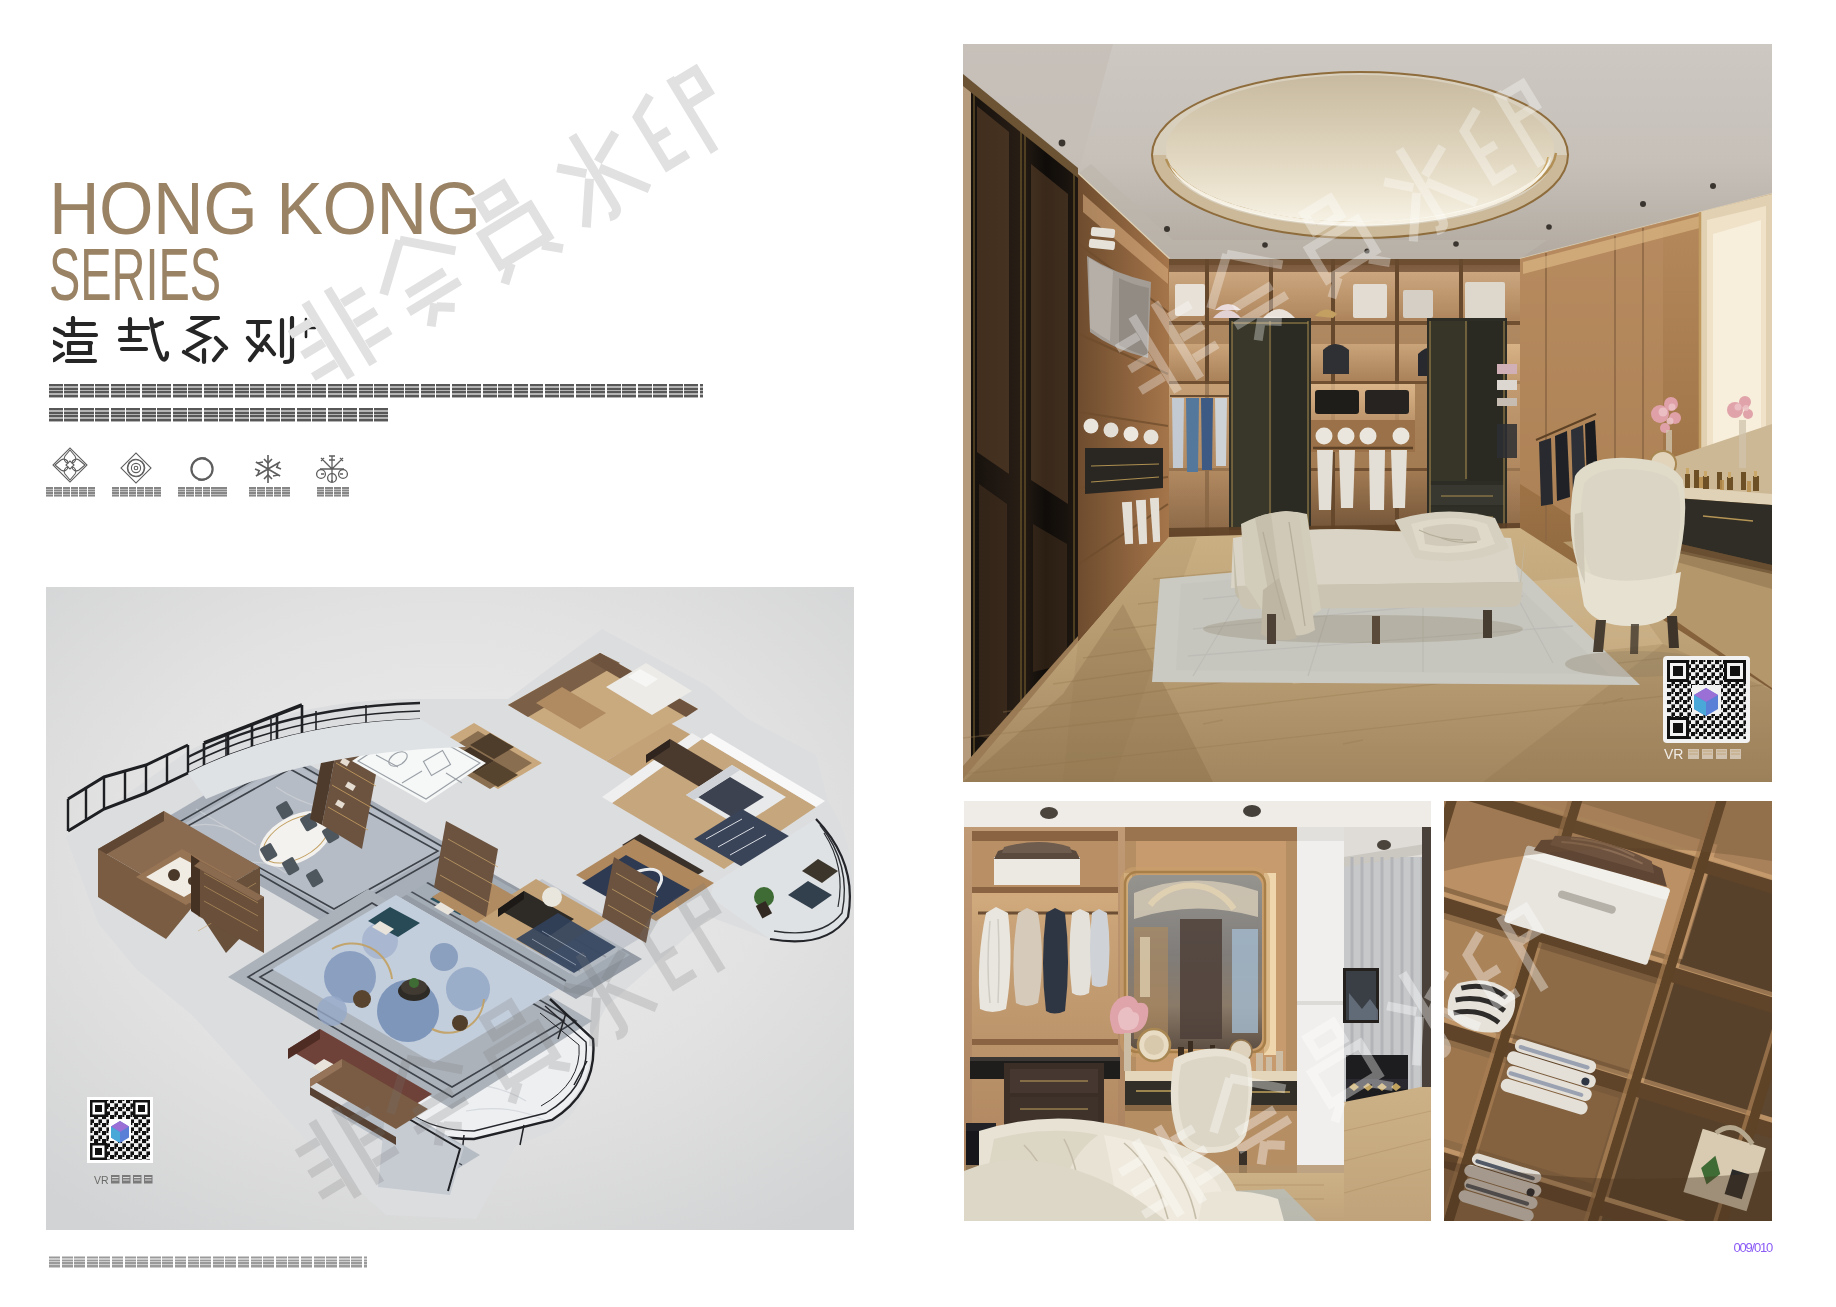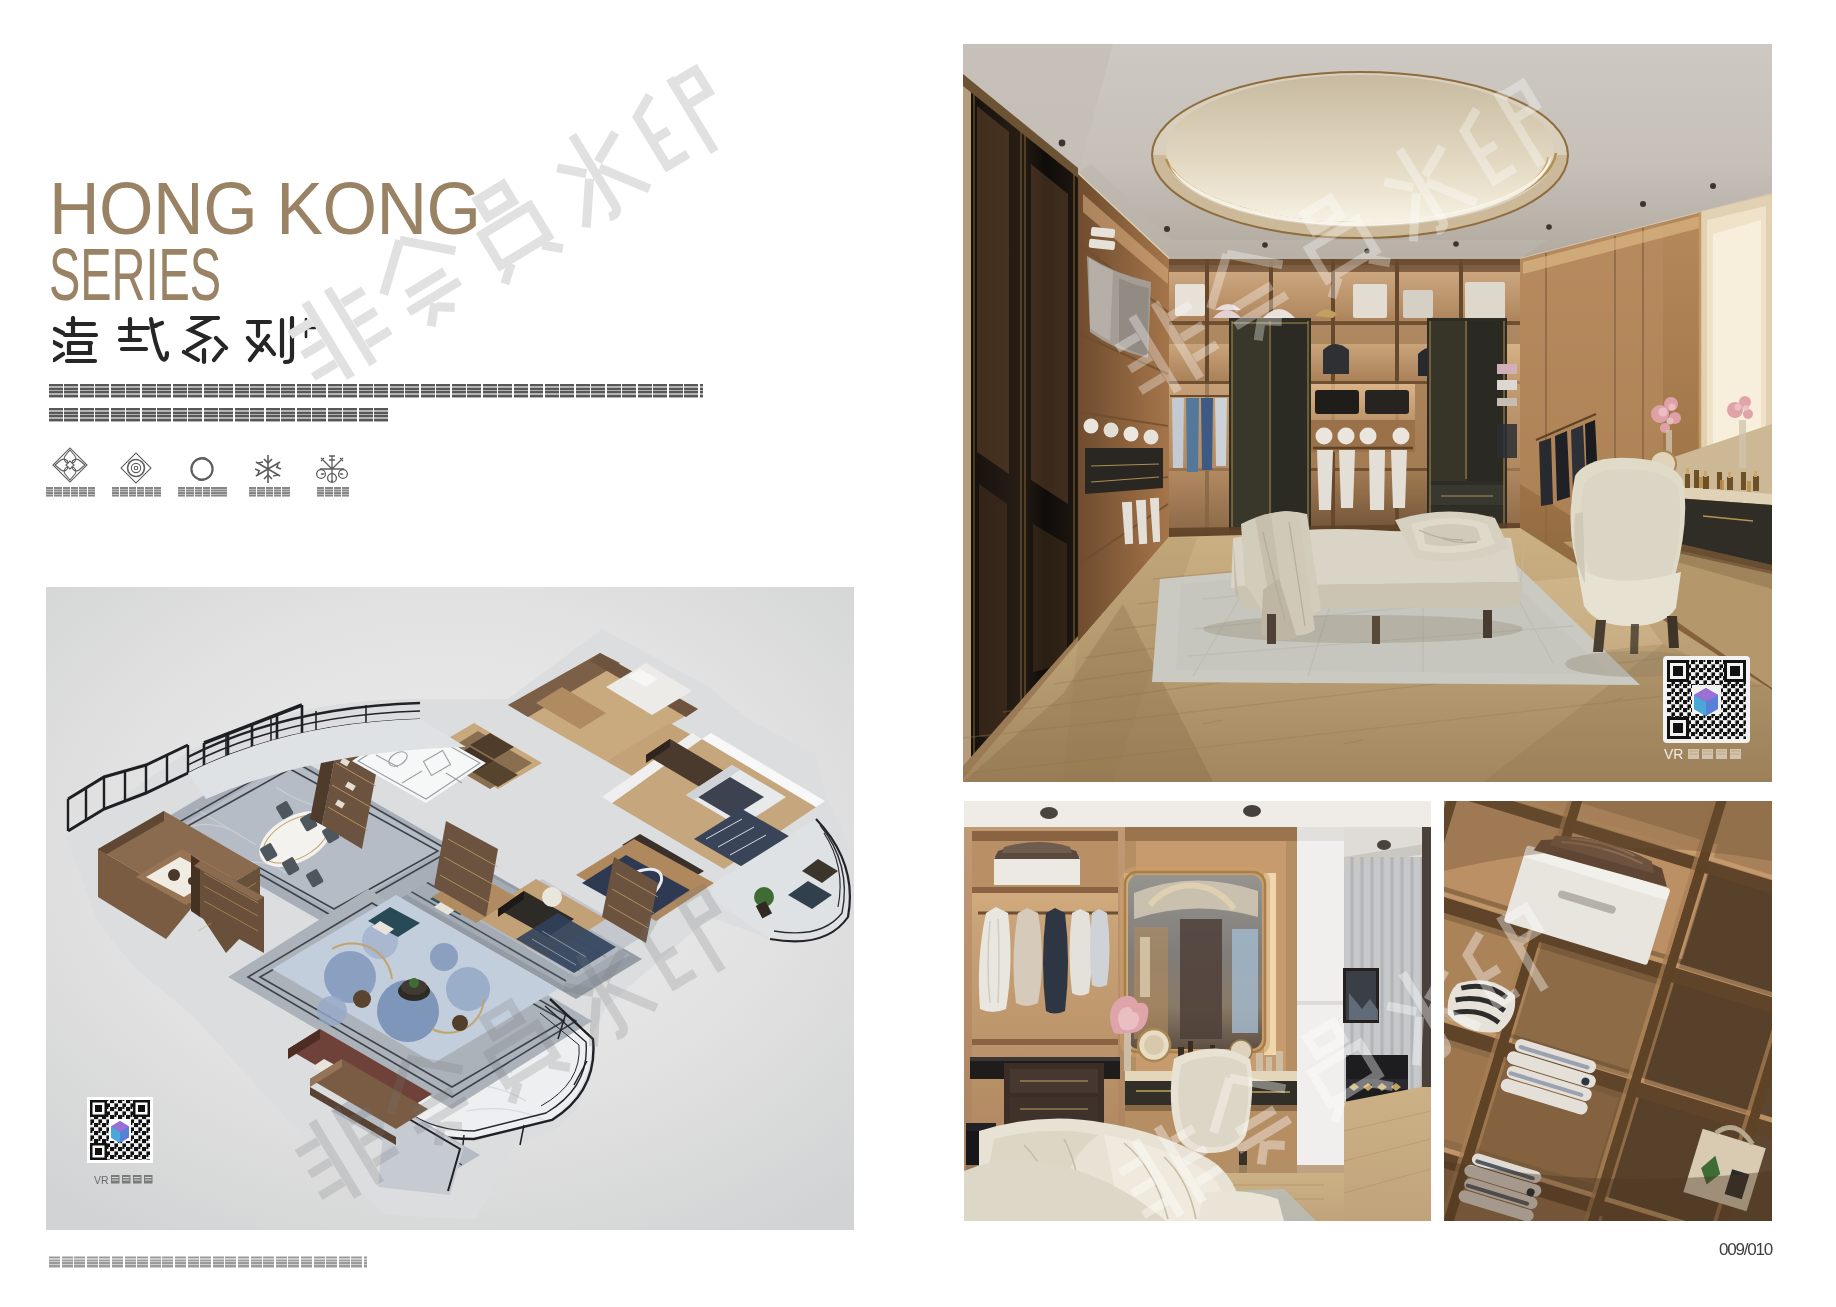--- a/index.html
+++ b/index.html
@@ -1048,21 +1048,21 @@
 <rect x="329" y="325" width="18" height="26" fill="#2a2a28"></rect>
 </g>
 </g>
 
 <rect x="0" y="0" width="328" height="420" fill="url(#brbg)" opacity="0"></rect>
 <path d="M0 0 h328 v60 q-160 -30 -328 10 z" fill="#6e4f34" opacity="0.35"></path>
 <path d="M0 420 h328 v-50 q-170 20 -328 -10 z" fill="#4a3420" opacity="0.4"></path>
 </svg>
 </div>
 
-<div class="abs" style="left:1628px;top:1239.5px;width:144px;text-align:right;font-size:17px;color:#404040;letter-spacing:-1.2px;">009/010</div>
+<div class="abs" style="left:1628px;top:1239.5px;width:144px;text-align:right;font-size:13px;color:#8b5cf6;letter-spacing:-1.2px;">009/010</div>
 
 <svg width="0" height="0" style="position:absolute">
 <defs>
 <g id="wmband" fill="none" stroke-width="9" stroke-linecap="butt">
 <g>
             <path d="M38 8 V96 M64 8 V96 M8 28 H33 M8 52 H33 M6 76 H33 M69 28 H94 M69 52 H94 M69 76 H96"></path>
           </g>
 <g transform="translate(101,0)">
             <path d="M50 4 L8 42 M50 4 L92 42 M28 54 H72 M20 70 H80 M47 76 L32 94 M47 80 L62 90"></path>
           </g>

